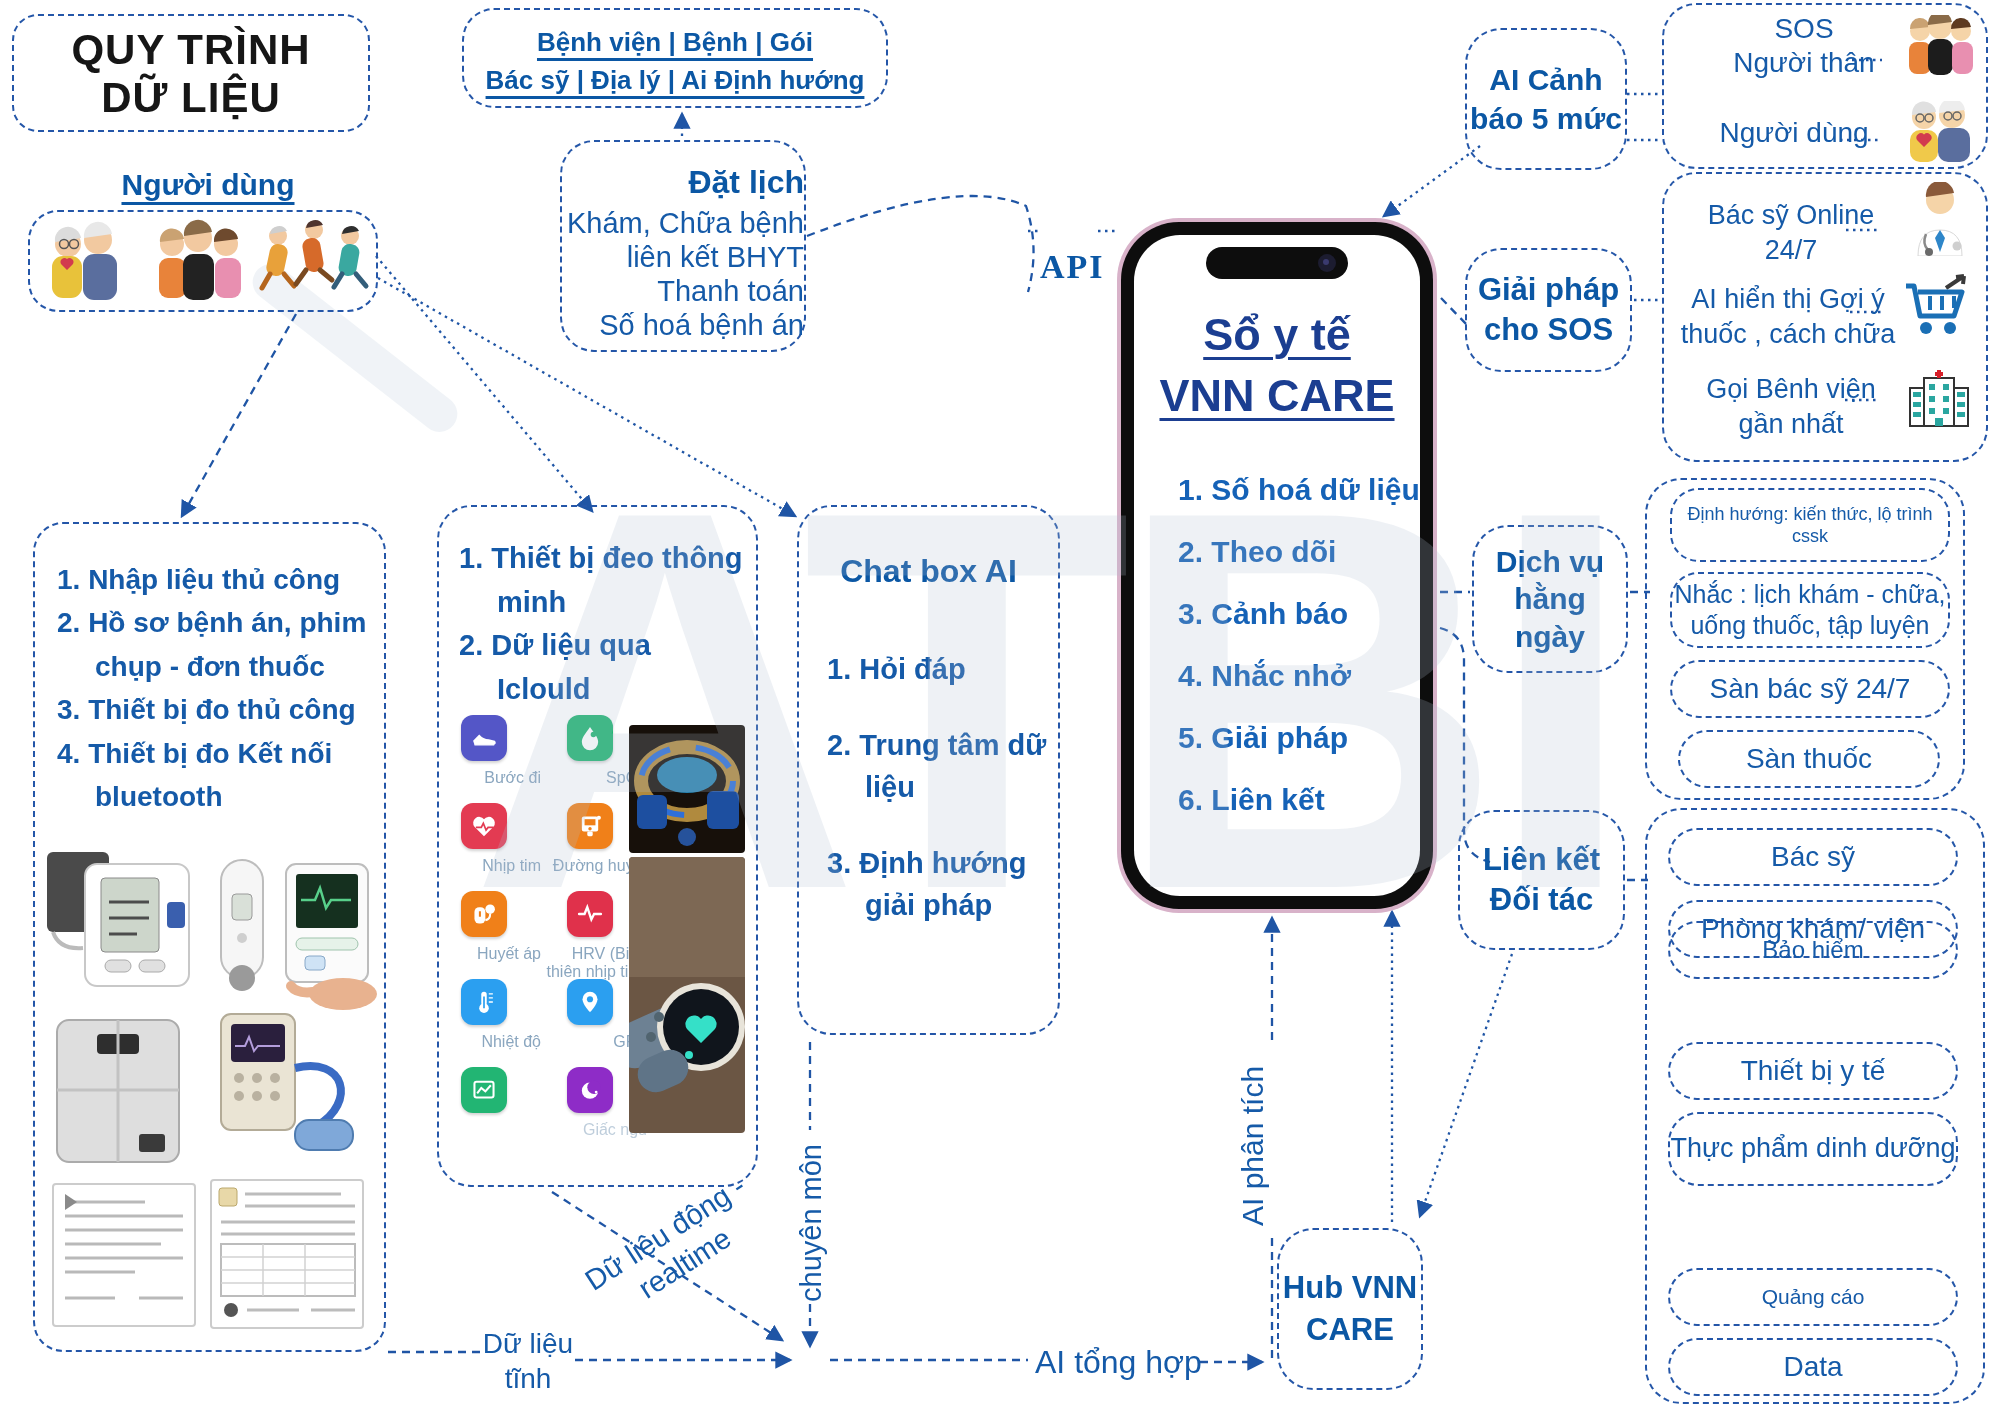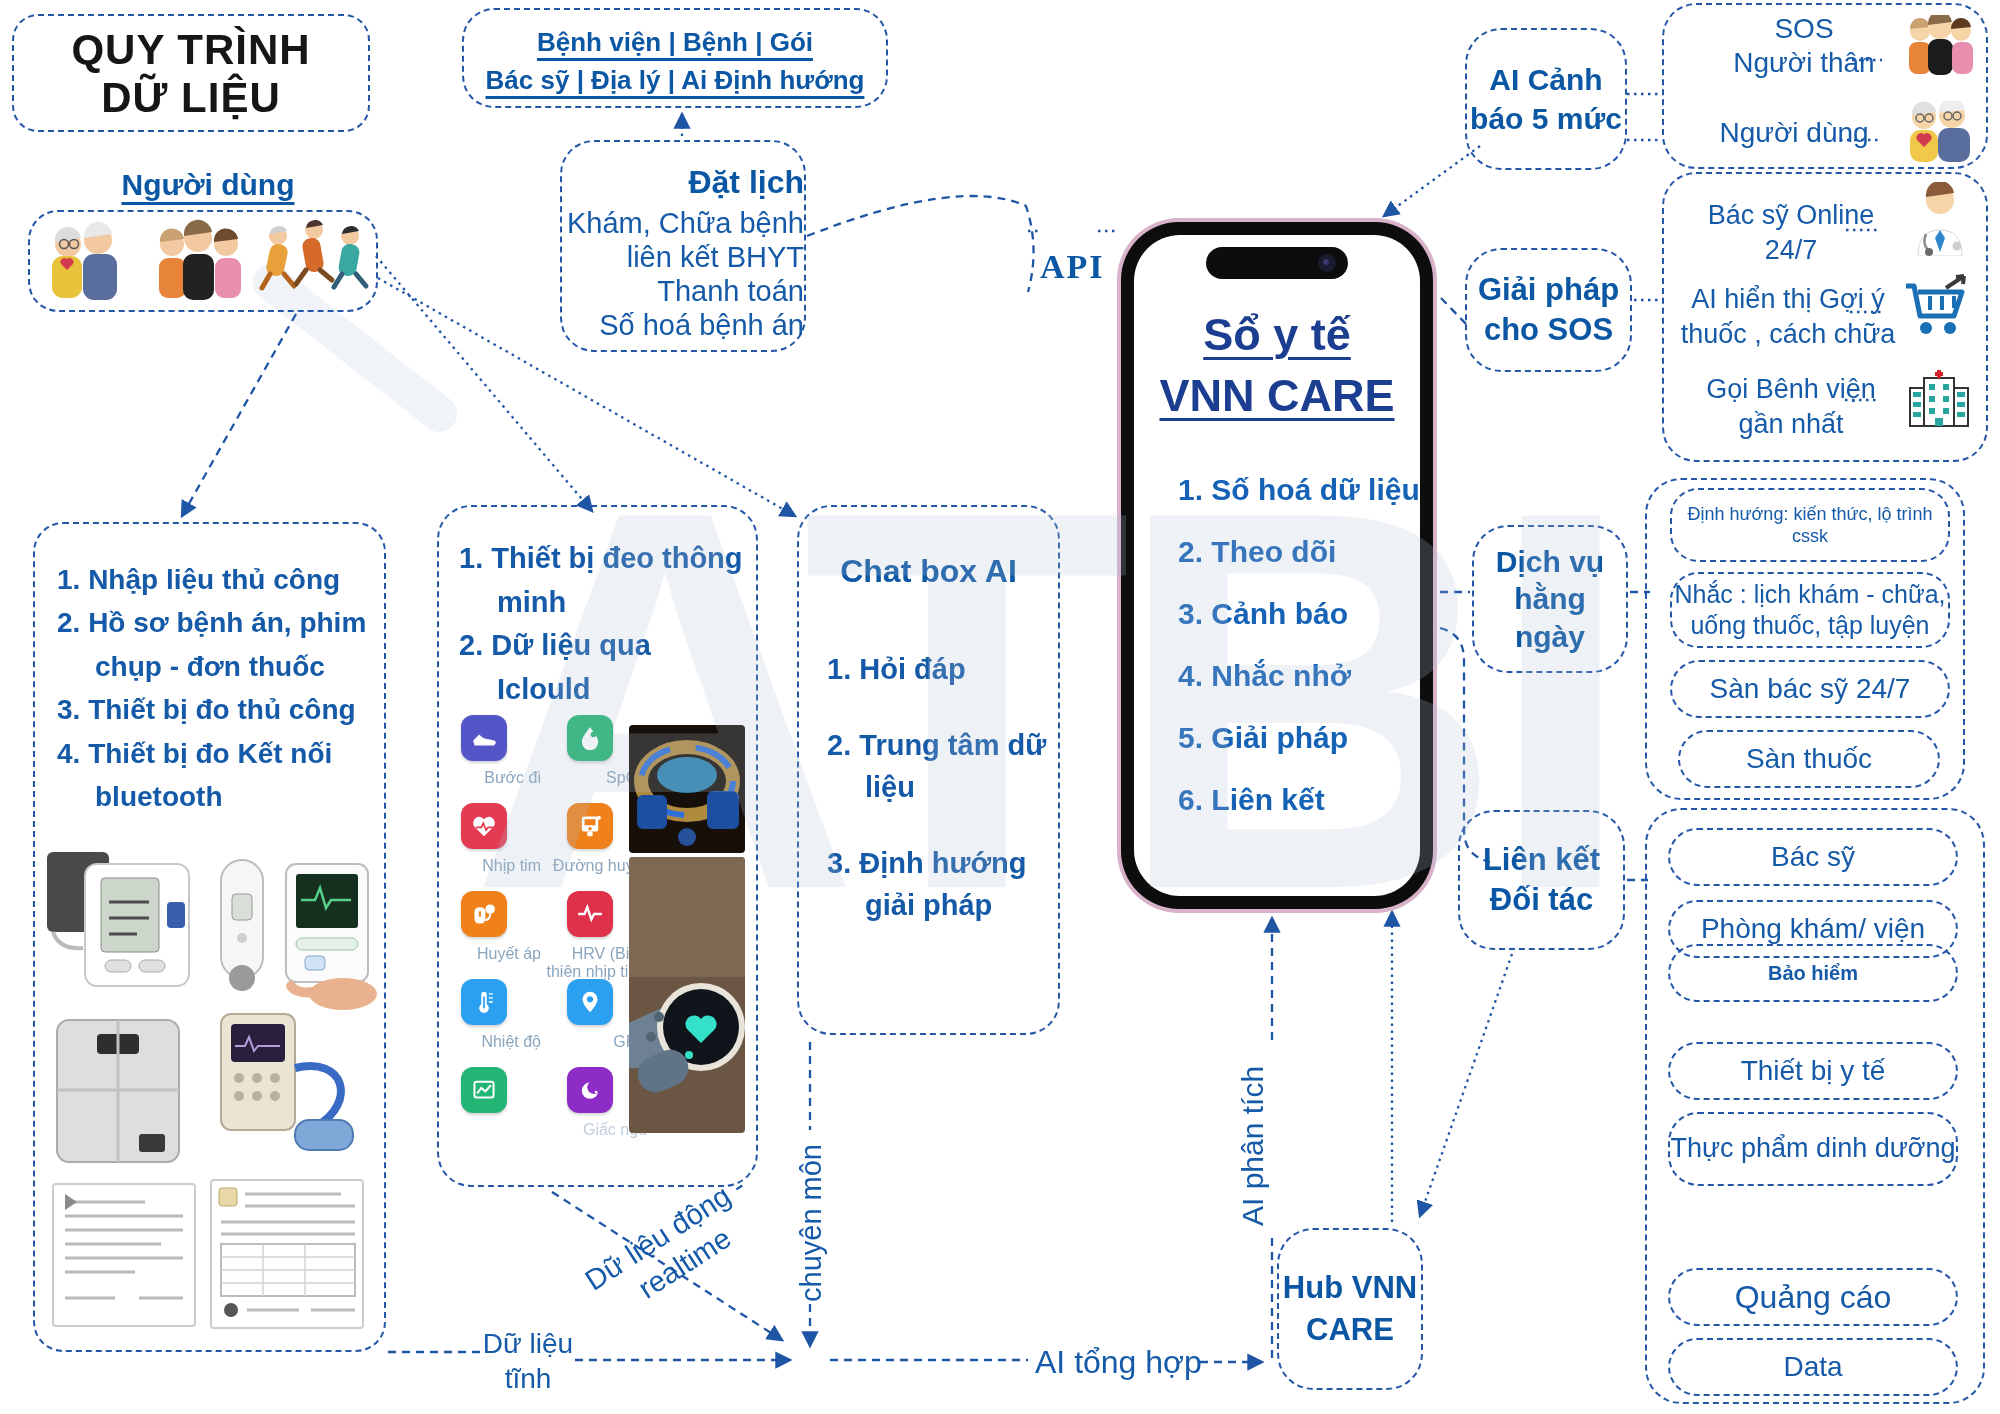--- a/index.html
+++ b/index.html
@@ -496,30 +496,30 @@
     </div>
   </div>
 
   <div class="dashed-box node" style="left:1645px;top:808px;width:340px;height:596px;border-radius:36px;"></div>
   <div class="pill node" style="left:1668px;top:828px;width:290px;height:58px;font-size:28px;">
     <span>Bác sỹ</span>
     </div>
   <div class="pill node" style="left:1668px;top:900px;width:290px;height:58px;font-size:28px;">
     <span>Phòng khám/ viện</span>
     </div>
-  <div class="pill node" style="left:1668px;top:944px;width:290px;height:58px;font-size:20px;font-weight:bold;">
+  <div class="pill node" style="left:1668px;top:921px;width:290px;height:58px;font-size:24px;">
     <span>Bảo hiểm</span>
     </div>
   <div class="pill node" style="left:1668px;top:1042px;width:290px;height:58px;font-size:28px;">
     <span>Thiết bị y tế</span>
     </div>
   <div class="pill node" style="left:1668px;top:1112px;width:290px;height:74px;font-size:27px;line-height:1.25;border-radius:30px;">
     <span>Thực phẩm dinh dưỡng</span>
     </div>
-  <div class="pill node" style="left:1668px;top:1268px;width:290px;height:58px;font-size:32px;">
+  <div class="pill node" style="left:1668px;top:1268px;width:290px;height:58px;font-size:21px;">
     <span>Quảng cáo</span>
     </div>
   <div class="pill node" style="left:1668px;top:1338px;width:290px;height:58px;font-size:28px;">
     <span>Data</span>
     </div>
 
   <div class="dashed-box node" style="left:1277px;top:1228px;width:146px;height:162px;border-radius:36px;display:flex;align-items:center;justify-content:center;">
     <div class="hdr" style="font-size:31px;text-align:center;line-height:1.35;">
       <div>Hub VNN</div>
       <div>CARE</div>

